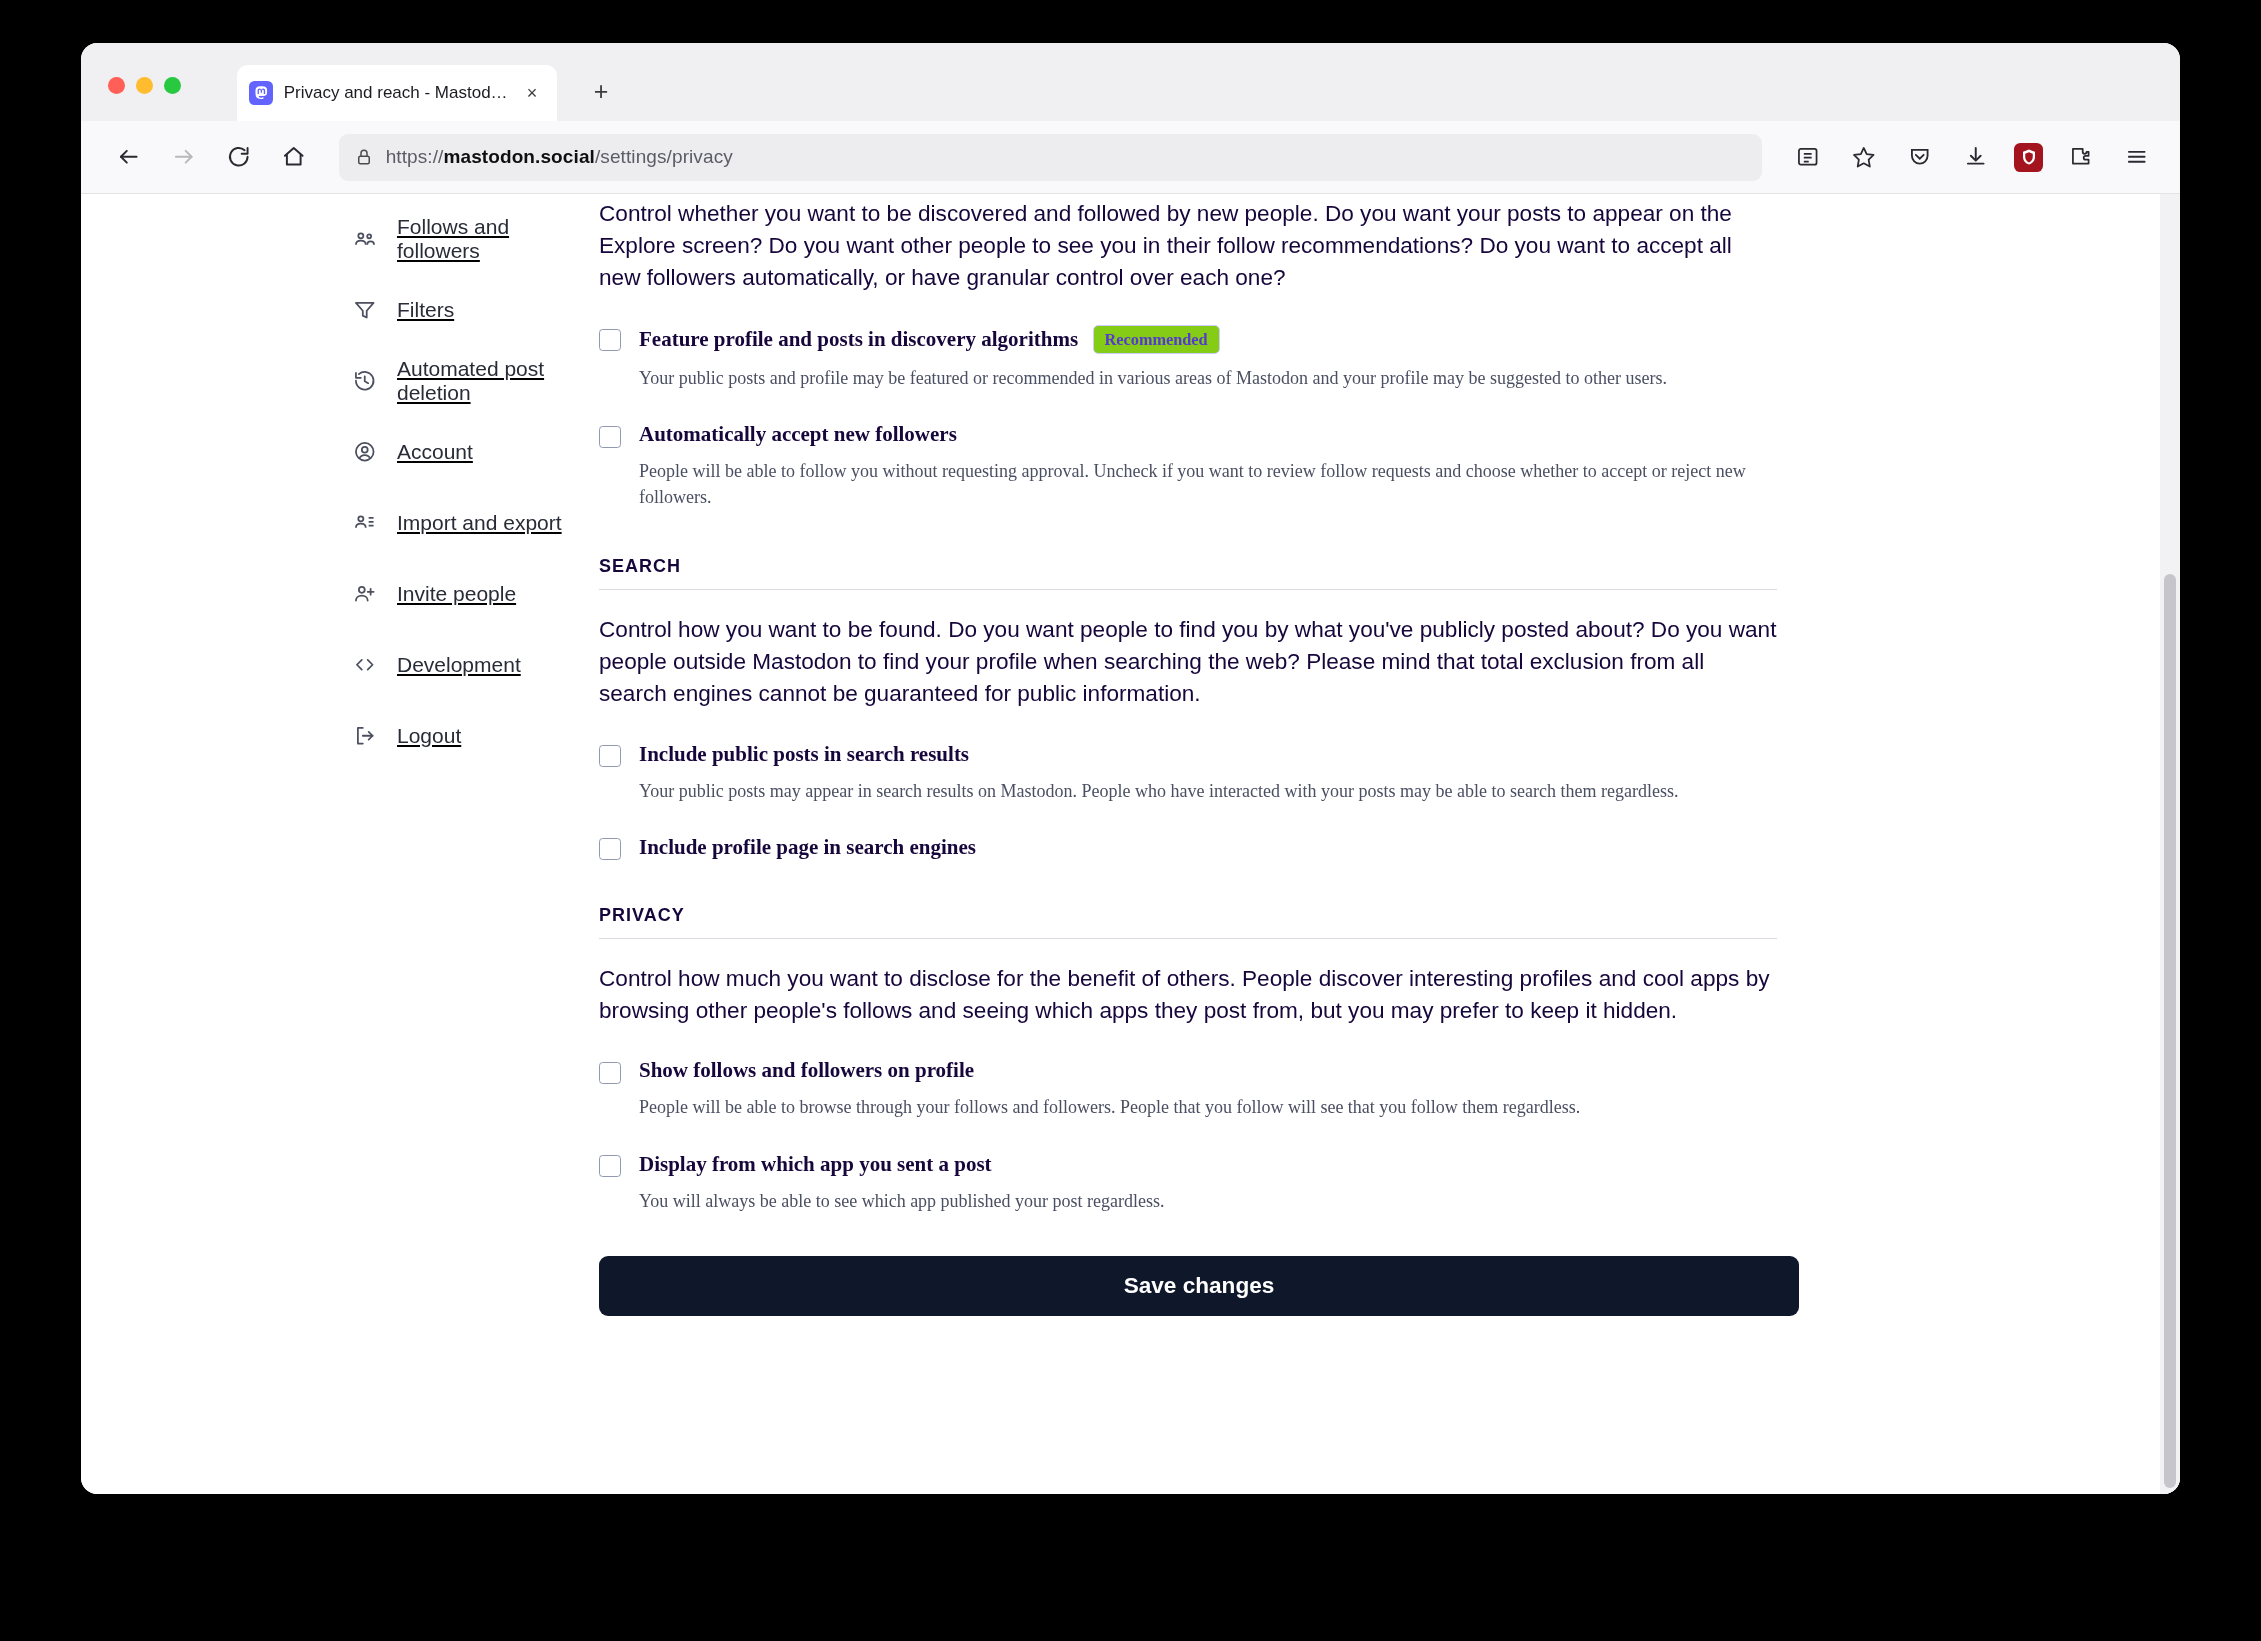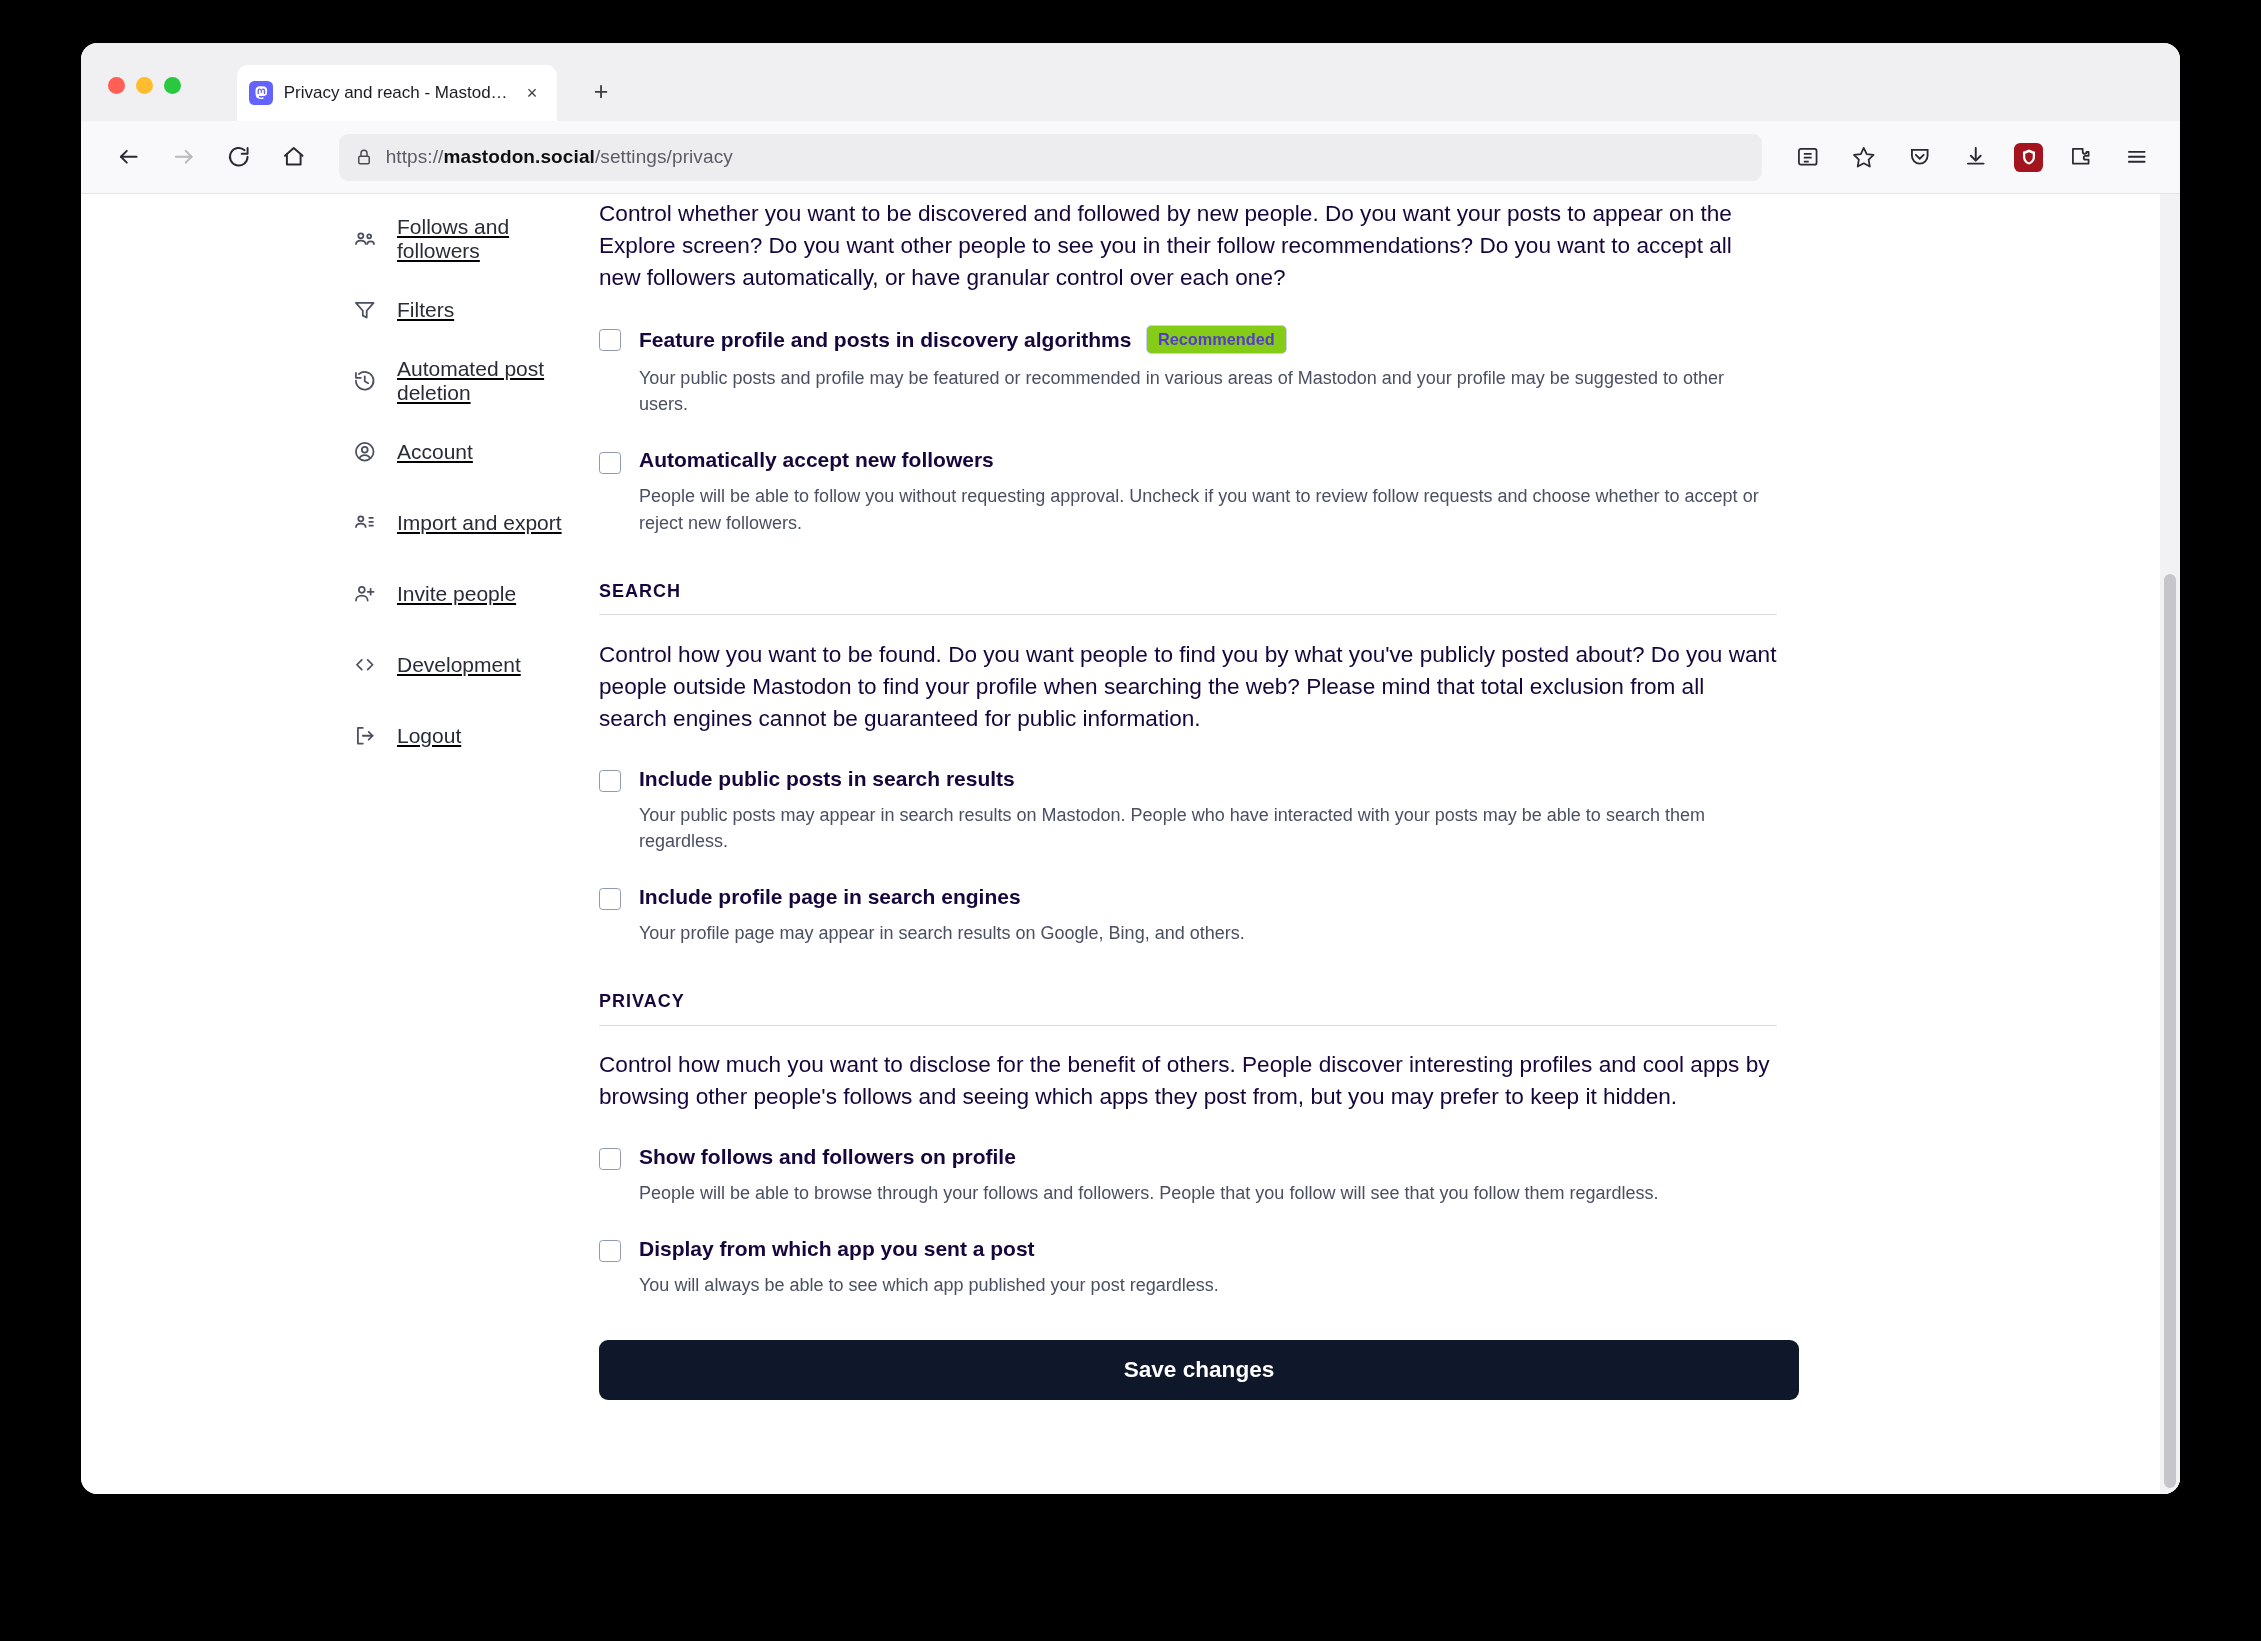--- a/index.html
+++ b/index.html
@@ -211,20 +211,21 @@
     font-size: 22.6px;
     line-height: 1.43;
     color: #17063b;
     margin: 3.6px 0 0 0;
     max-width: 1185px;
   }
   .opt {
     margin-top: 31px;
     padding-left: 40px;
     position: relative;
+    font-family: Liberation Serif, serif;
   }
   .checkbox {
     position: absolute;
     left: 0px;
     top: 3.6px;
     width: 22px;
     height: 22px;
     border: 1.8px solid #9099b1;
     border-radius: 3.6px;
     background: #ffffff;
@@ -543,21 +544,20 @@
             <span>Include public posts in search results</span>
           </span>
           <div class="opt-hint">Your public posts may appear in search results on Mastodon. People who have interacted with your posts may be able to search them regardless.</div>
         </div>
 
         <div class="opt">
           <span class="checkbox"></span>
           <span class="opt-label">
             <span>Include profile page in search engines</span>
           </span>
-          <div class="opt-hint">Your profile page may appear in search results on Google, Bing, and others.</div>
         </div>
 
         <div class="sec-head">PRIVACY</div>
         <p class="sec-intro">Control how much you want to disclose for the benefit of others. People discover interesting profiles and cool apps by browsing other people's follows and seeing which apps they post from, but you may prefer to keep it hidden.</p>
 
         <div class="opt">
           <span class="checkbox"></span>
           <span class="opt-label">
             <span>Show follows and followers on profile</span>
           </span>

